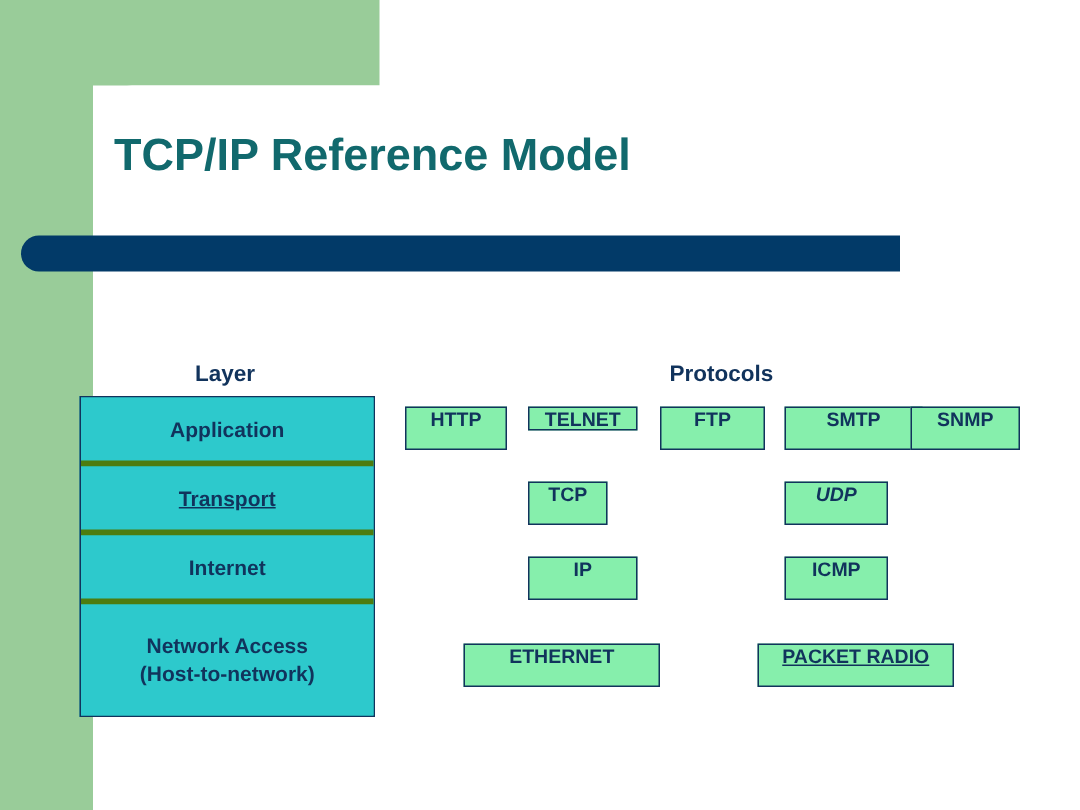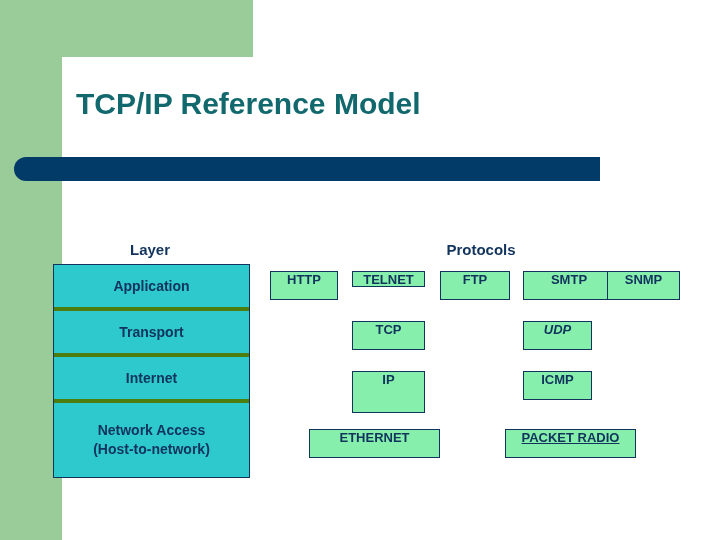--- a/index.html
+++ b/index.html
@@ -108,21 +108,21 @@
     align-items: center;
     justify-content: center;
     text-align: center;
     color: #11335c;
     font-size: 14px;
     font-weight: bold;
     line-height: 1.35;
   }
   .layer-row:last-child { border-bottom: none; }
   .layer-row-0 { top: 0px;   height: 46px; }
-  .layer-row-1 { top: 46px;  height: 46px; }
+  .layer-row-1 { top: 46px;  height: 46px; text-decoration: underline; }
   .layer-row-2 { top: 92px;  height: 46px; }
   .layer-row-3 { top: 138px; height: 74px; }
 
   
   .proto-box {
     position: absolute;
     box-sizing: border-box;
     background: #86efac;
     border: 1px solid #11335c;
     color: #11335c;
@@ -177,27 +177,27 @@
       </div>
       <div class="proto-box" style="left: 440px; top: 271px; width: 70px; height: 29px;">
         <span>FTP</span>
       </div>
       <div class="proto-box" style="left: 523px; top: 271px; width: 92px; height: 29px;">
         <span>SMTP</span>
       </div>
       <div class="proto-box" style="left: 607px; top: 271px; width: 73px; height: 29px;">
         <span>SNMP</span>
       </div>
-      <div class="proto-box" style="left: 352px; top: 321px; width: 73px; height: 29px;">
+      <div class="proto-box" style="left: 352px; top: 321px; width: 53px; height: 29px;">
         <span>TCP</span>
       </div>
       <div class="proto-box" style="left: 523px; top: 321px; width: 69px; height: 29px; font-style: italic;">
         <span>UDP</span>
       </div>
-      <div class="proto-box" style="left: 352px; top: 371px; width: 73px; height: 42px;">
+      <div class="proto-box" style="left: 352px; top: 371px; width: 73px; height: 29px;">
         <span>IP</span>
       </div>
       <div class="proto-box" style="left: 523px; top: 371px; width: 69px; height: 29px;">
         <span>ICMP</span>
       </div>
       <div class="proto-box" style="left: 309px; top: 429px; width: 131px; height: 29px;">
         <span>ETHERNET</span>
       </div>
       <div class="proto-box" style="left: 505px; top: 429px; width: 131px; height: 29px; text-decoration: underline;">
         <span>PACKET RADIO</span>

